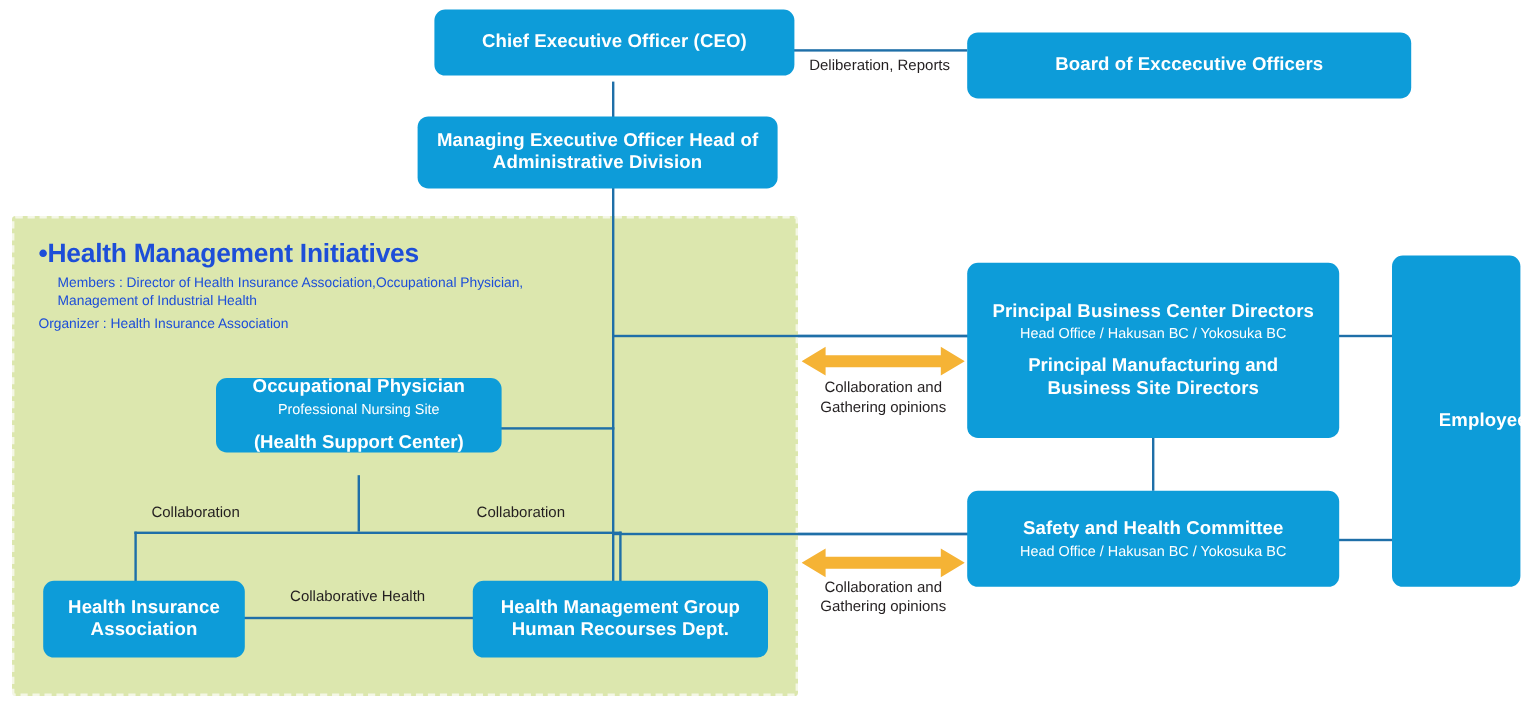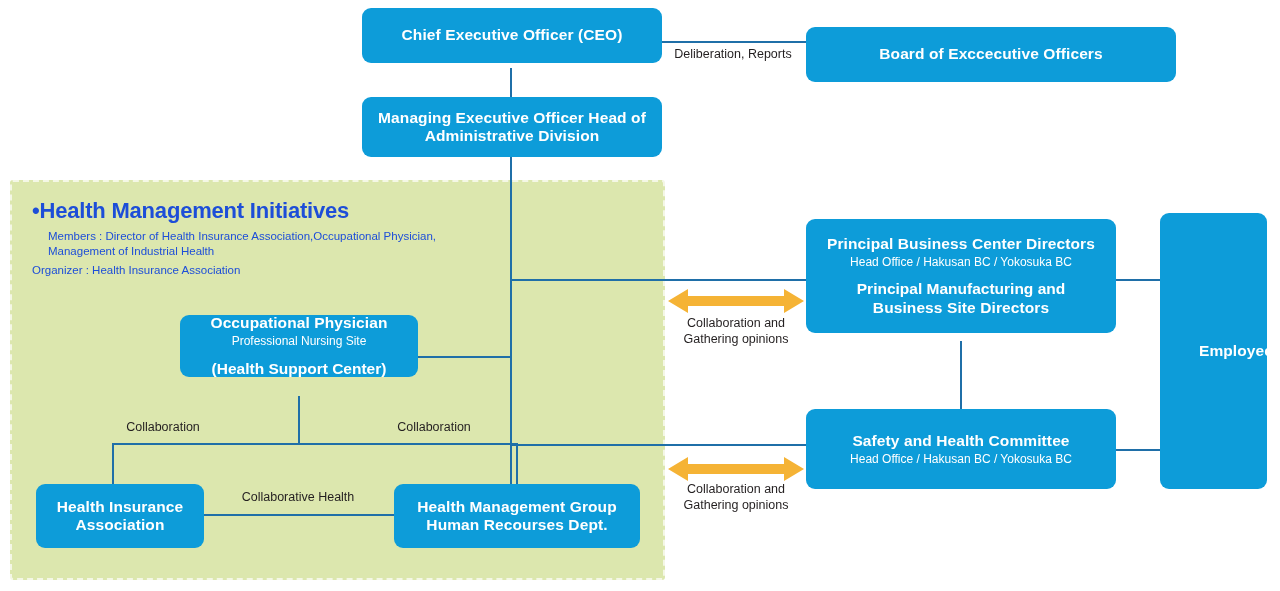--- a/index.html
+++ b/index.html
@@ -162,42 +162,42 @@
   </div>
 
   <div class="box" style="left:362px; top:8px; width:300px; height:55px;">
     <div class="t1">Chief Executive Officer (CEO)</div>
   </div>
 
   <div class="box" style="left:806px; top:27px; width:370px; height:55px;">
     <div class="t1">Board of Exccecutive Officers</div>
   </div>
 
-  <div class="box" style="left:362px; top:97px; width:300px; height:60px;">
+  <div class="box" style="left:348px; top:97px; width:300px; height:60px;">
     <div class="t1">Managing Executive Officer Head of</div>
     <div class="t1">Administrative Division</div>
   </div>
 
   <div class="box" style="left:180px; top:315px; width:238px; height:62px;">
     <div class="t1">Occupational Physician</div>
     <div class="t2">Professional Nursing Site</div>
     <div class="t3">(Health Support Center)</div>
   </div>
 
   <div class="box" style="left:36px; top:484px; width:168px; height:64px;">
     <div class="t1">Health Insurance</div>
     <div class="t1">Association</div>
   </div>
 
   <div class="box" style="left:394px; top:484px; width:246px; height:64px;">
     <div class="t1">Health Management Group</div>
     <div class="t1">Human Recourses Dept.</div>
   </div>
 
-  <div class="box" style="left:806px; top:219px; width:310px; height:114px;">
+  <div class="box" style="left:806px; top:219px; width:310px; height:146px;">
     <div class="t1">Principal Business Center Directors</div>
     <div class="t2">Head Office / Hakusan BC / Yokosuka BC</div>
     <div class="t3">Principal Manufacturing and</div>
     <div class="t1">Business Site Directors</div>
   </div>
 
   <div class="box" style="left:806px; top:409px; width:310px; height:80px;">
     <div class="t1">Safety and Health Committee</div>
     <div class="t2">Head Office / Hakusan BC / Yokosuka BC</div>
   </div>

